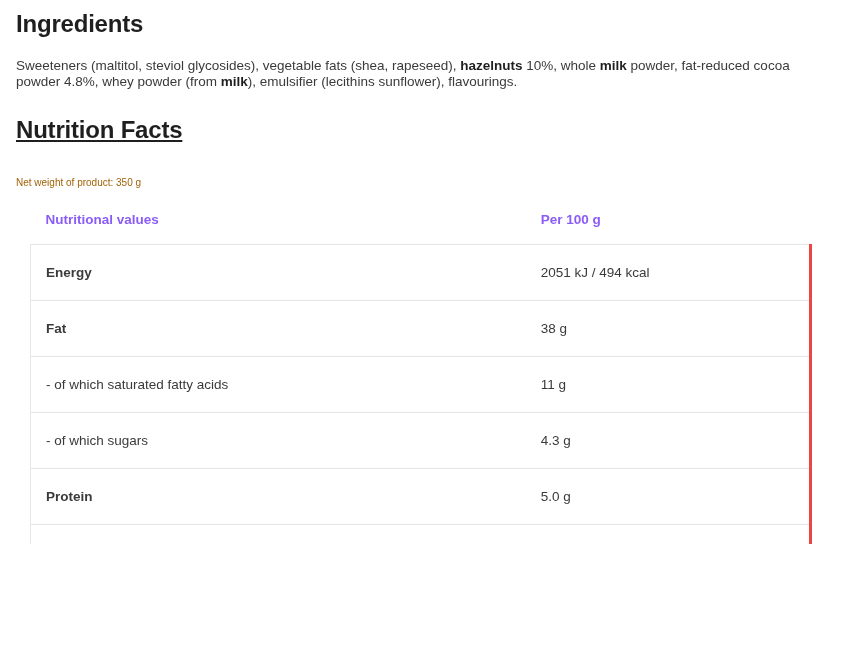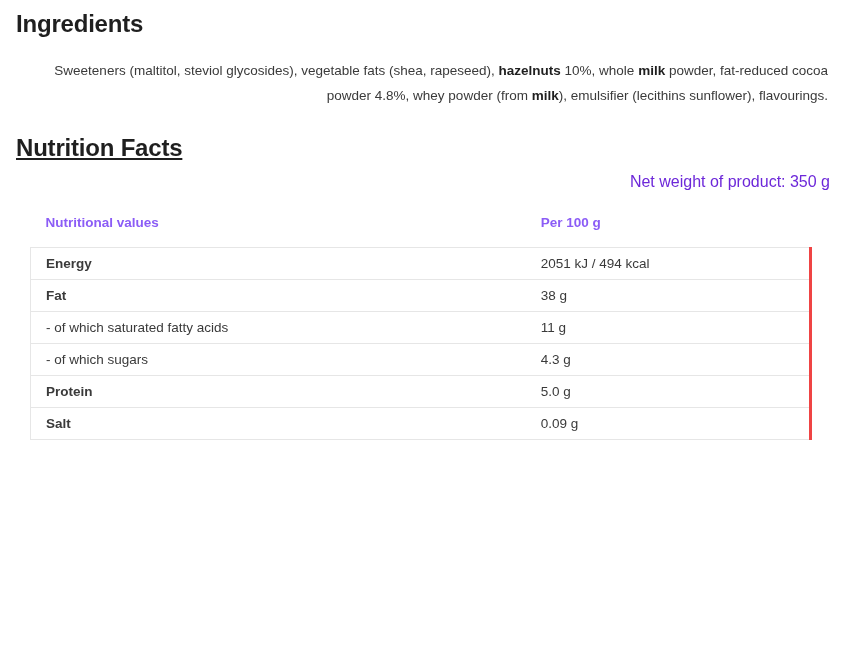--- a/index.html
+++ b/index.html
@@ -27,40 +27,39 @@
     color: #1f1f1f;
     margin: 0;
     padding: 0;
     letter-spacing: -0.2px;
   }
   #ingredients-title {
     padding-top: 10px;
   }
   .paragraph {
     font-size: 13.5px;
-    line-height: 25px;
+    line-height: 16px;
     color: #3a3a3a;
     margin: 0;
-    text-align: right;
   }
   #ingredients-text {
     margin-top: 20px;
     max-width: 812px;
   }
   #allergen-text {
     margin-top: 20px;
   }
   #nutrition-title {
     margin-top: 26px;
     text-decoration: underline;
   }
   #net-weight {
-    margin-top: 7px;
-    font-size: 16px;
-    color: #6d28d9;
+    margin-top: 31px;
+    font-size: 10px;
+    color: #a16207;
   }
   .nutrition-table-wrap {
     margin-top: 21px;
     padding-left: 14px;
     padding-right: 18px;
   }
   table.nutrition {
     width: 100%;
     border-collapse: collapse;
     table-layout: fixed;
@@ -71,21 +70,21 @@
     text-align: left;
     font-size: 13.5px;
     font-weight: bold;
     color: #8b5cf6;
     padding: 0 0 17px 15px;
     border: none;
   }
   table.nutrition tbody td {
     font-size: 13.5px;
     color: #3a3a3a;
-    padding: 6px 15px;
+    padding: 18px 15px;
     border-top: 1px solid #e6e6e6;
     border-bottom: 1px solid #e6e6e6;
     vertical-align: middle;
     height: 19px;
     margin-left: 12px;
   }
   table.nutrition tbody tr td:first-child {
     border-left: 1px solid #e6e6e6;
   }
   table.nutrition tbody tr td:last-child {

